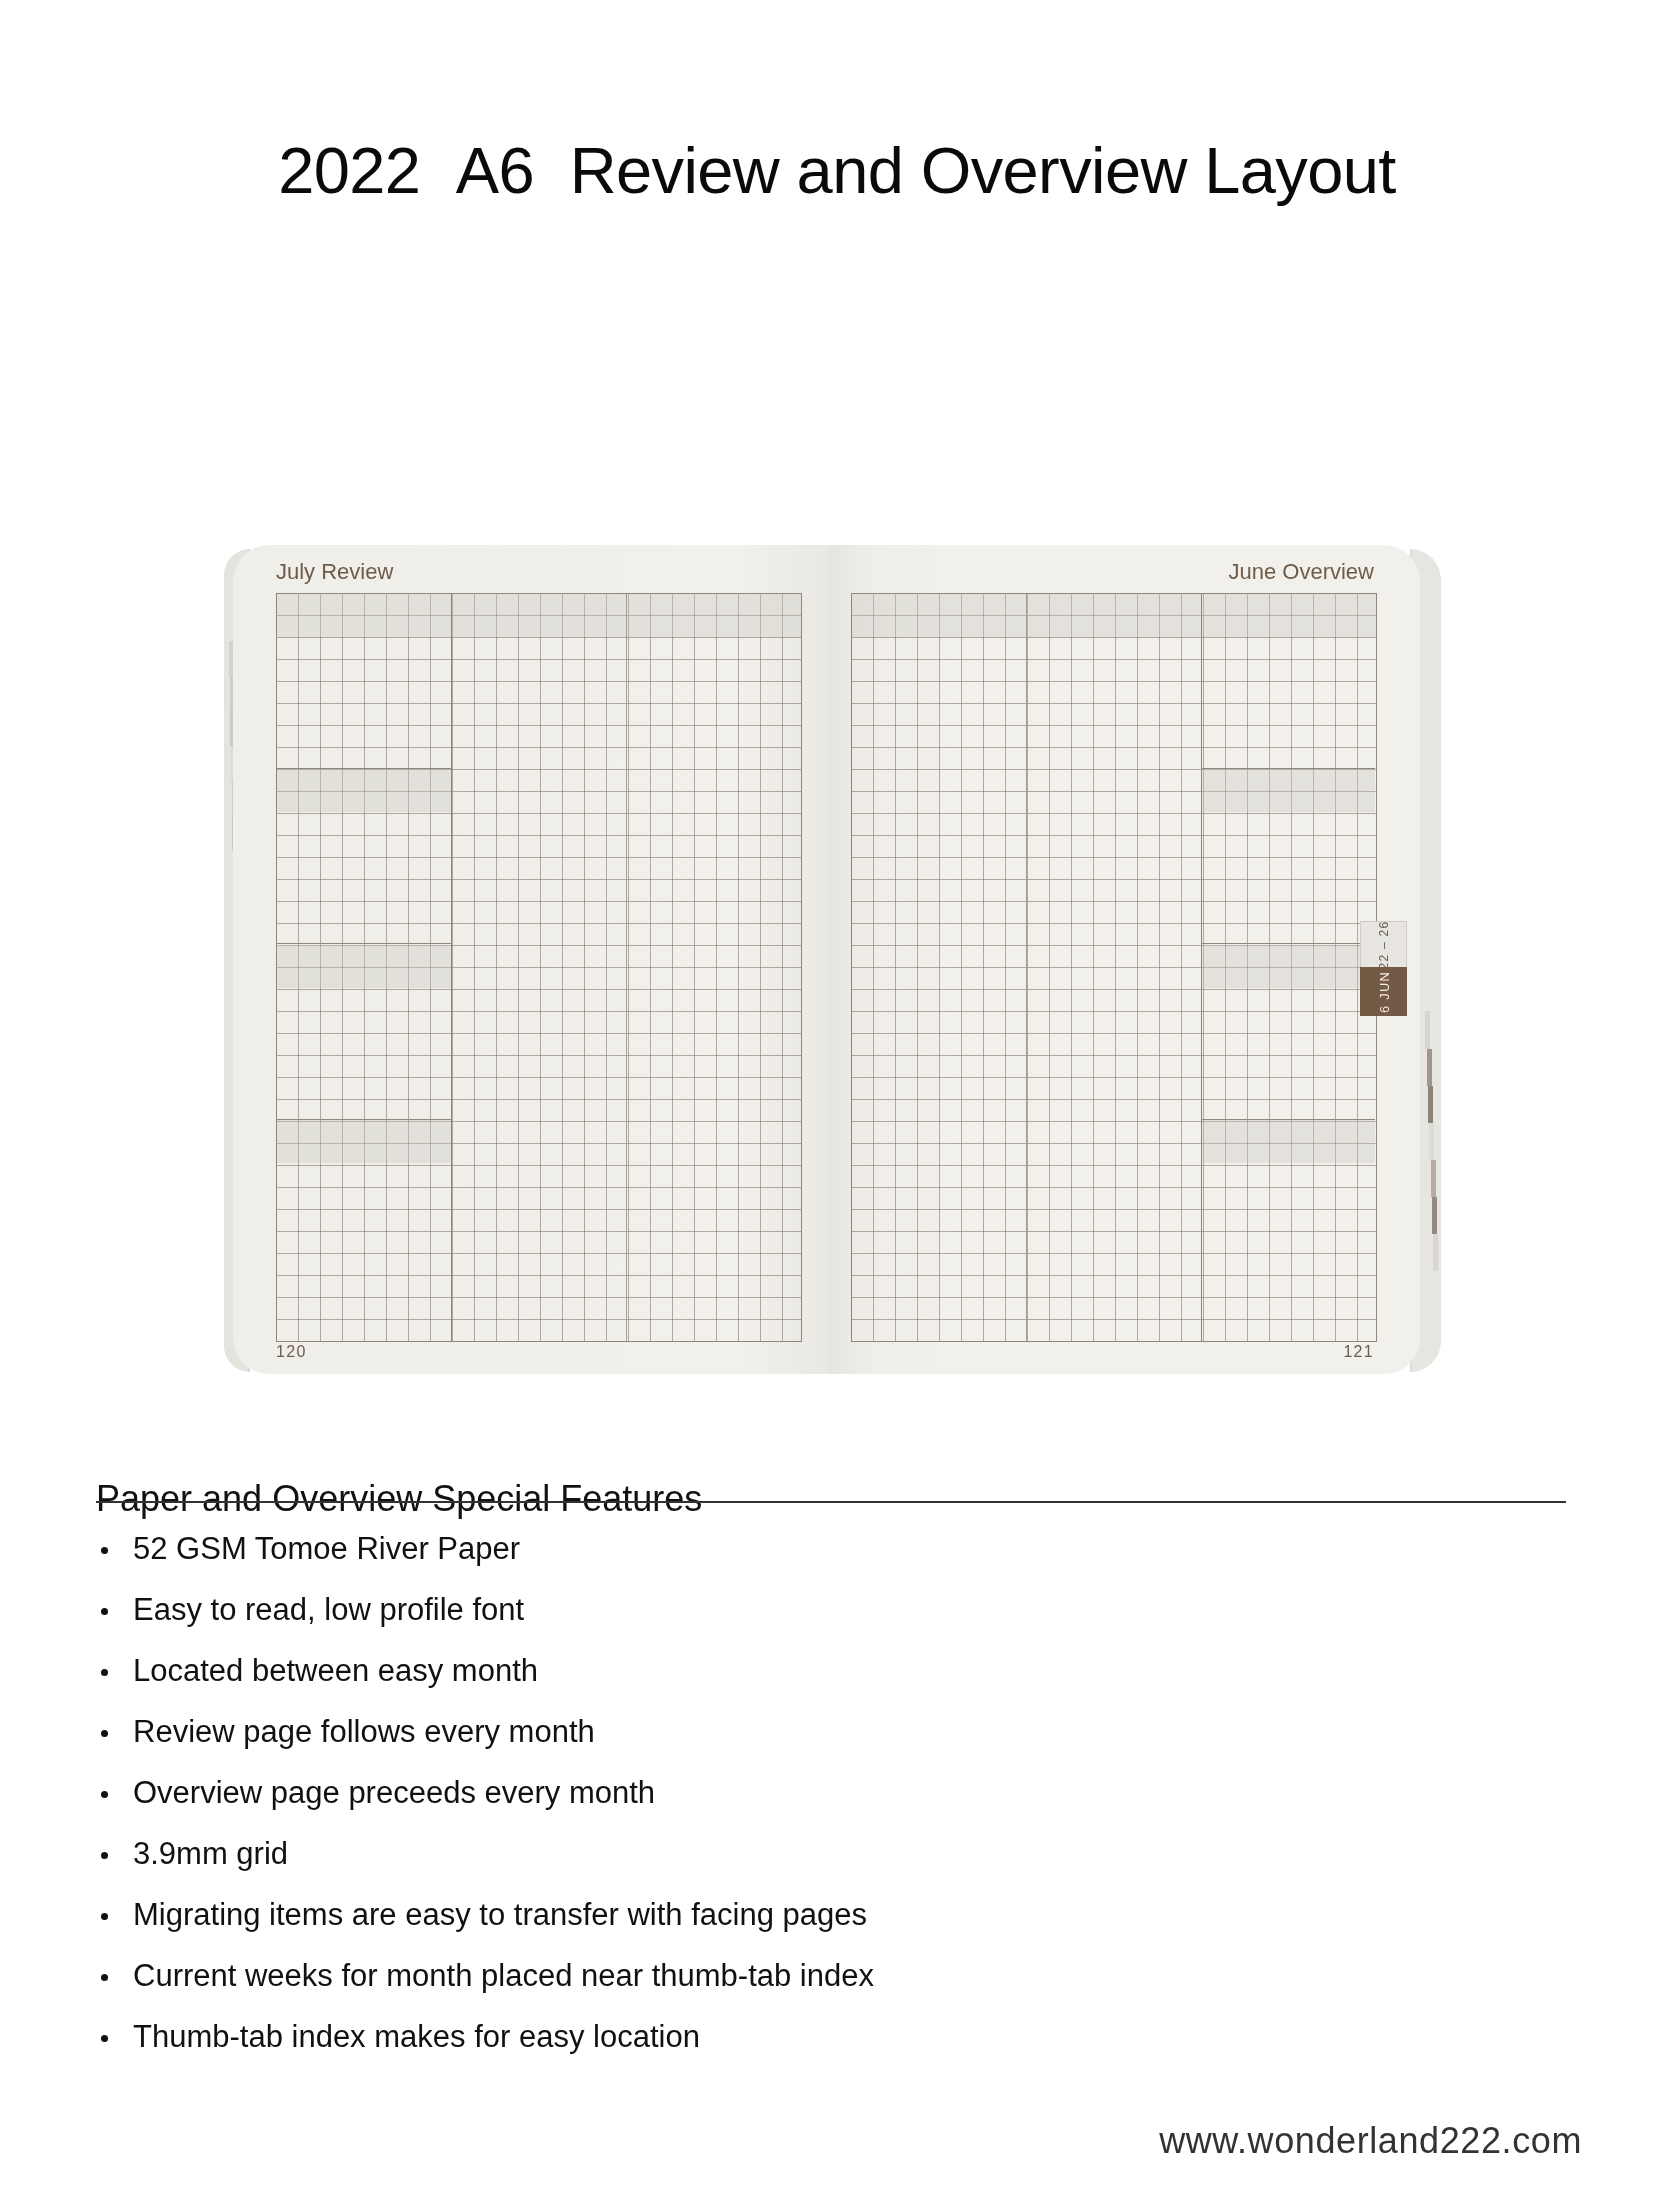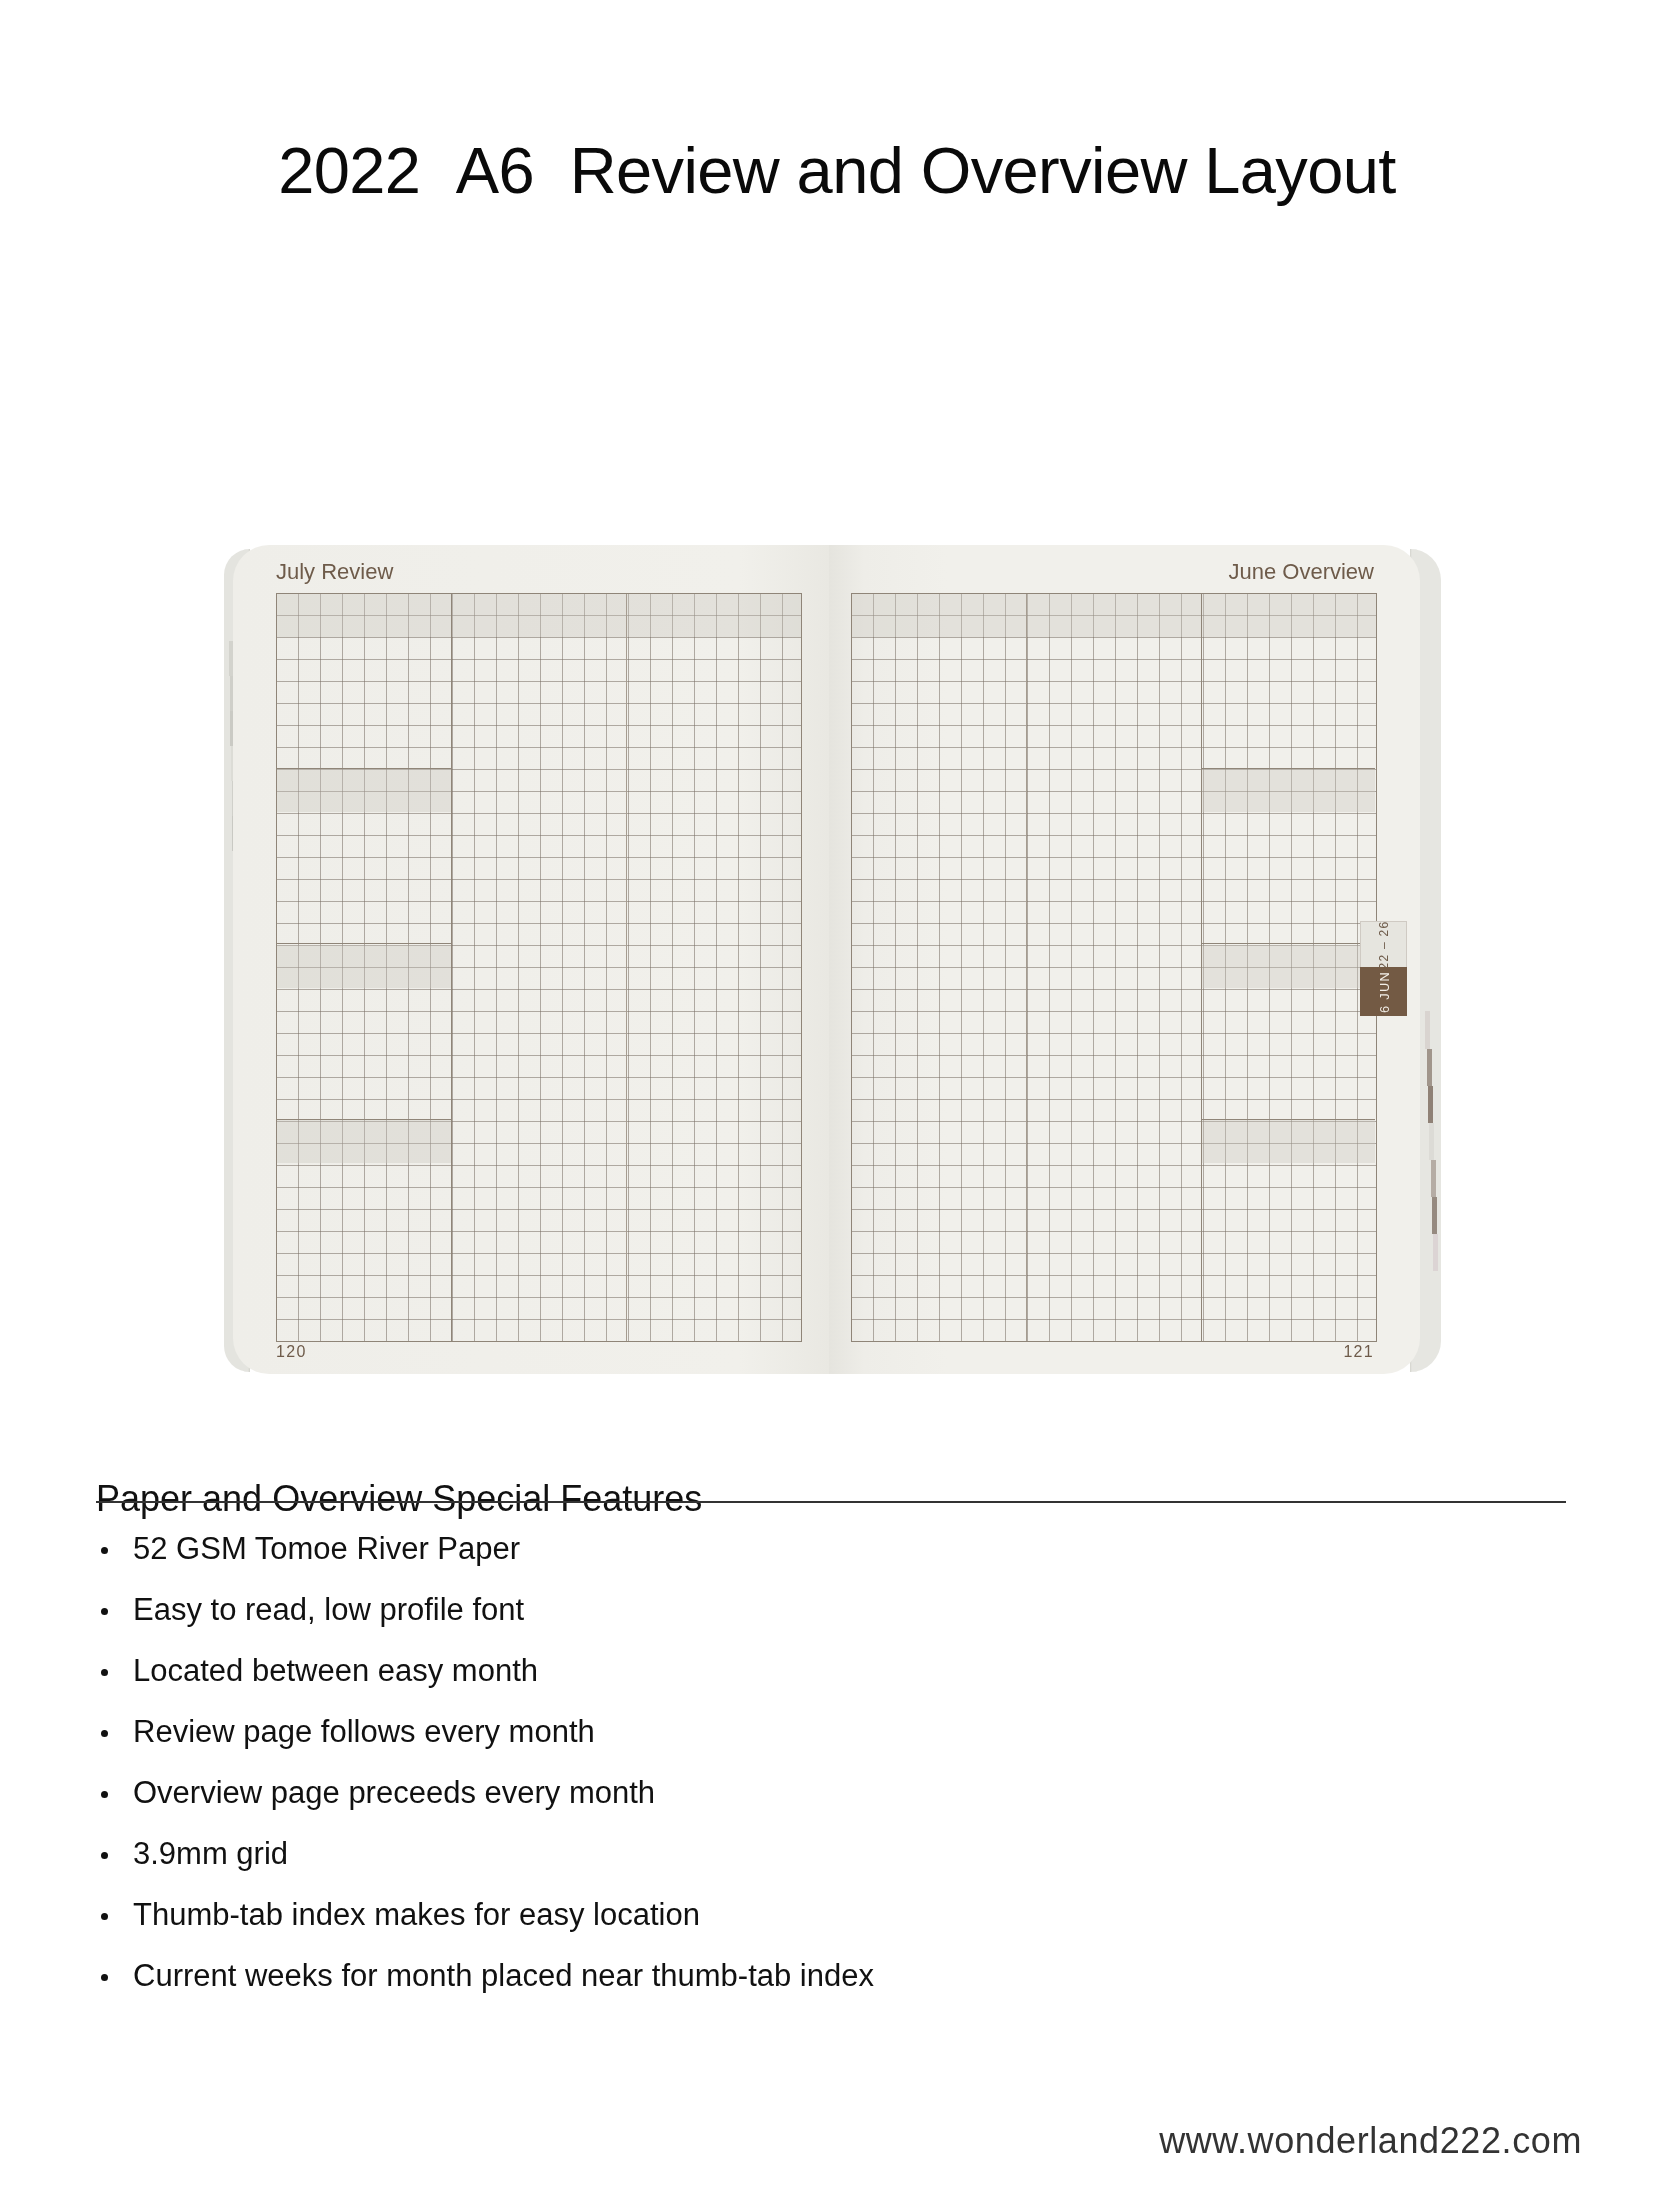--- a/index.html
+++ b/index.html
@@ -115,18 +115,19 @@
 
 <h2 class="features-title">Paper and Overview Special Features</h2>
 <div class="features-rule"></div>
 <ul class="features-list">
   <li>52 GSM Tomoe River Paper</li>
   <li>Easy to read, low profile font</li>
   <li>Located between easy month</li>
   <li>Review page follows every month</li>
   <li>Overview page preceeds every month</li>
   <li>3.9mm grid</li>
+  <li>Migrating items are easy to transfer with facing pages</li>
+  <li>Current weeks for month placed near thumb-tab index</li>
   <li>Thumb-tab index makes for easy location</li>
-  <li>Current weeks for month placed near thumb-tab index</li>
 </ul>
 
 <div class="footer-url">www.wonderland222.com</div>
 
 
 </body></html>

